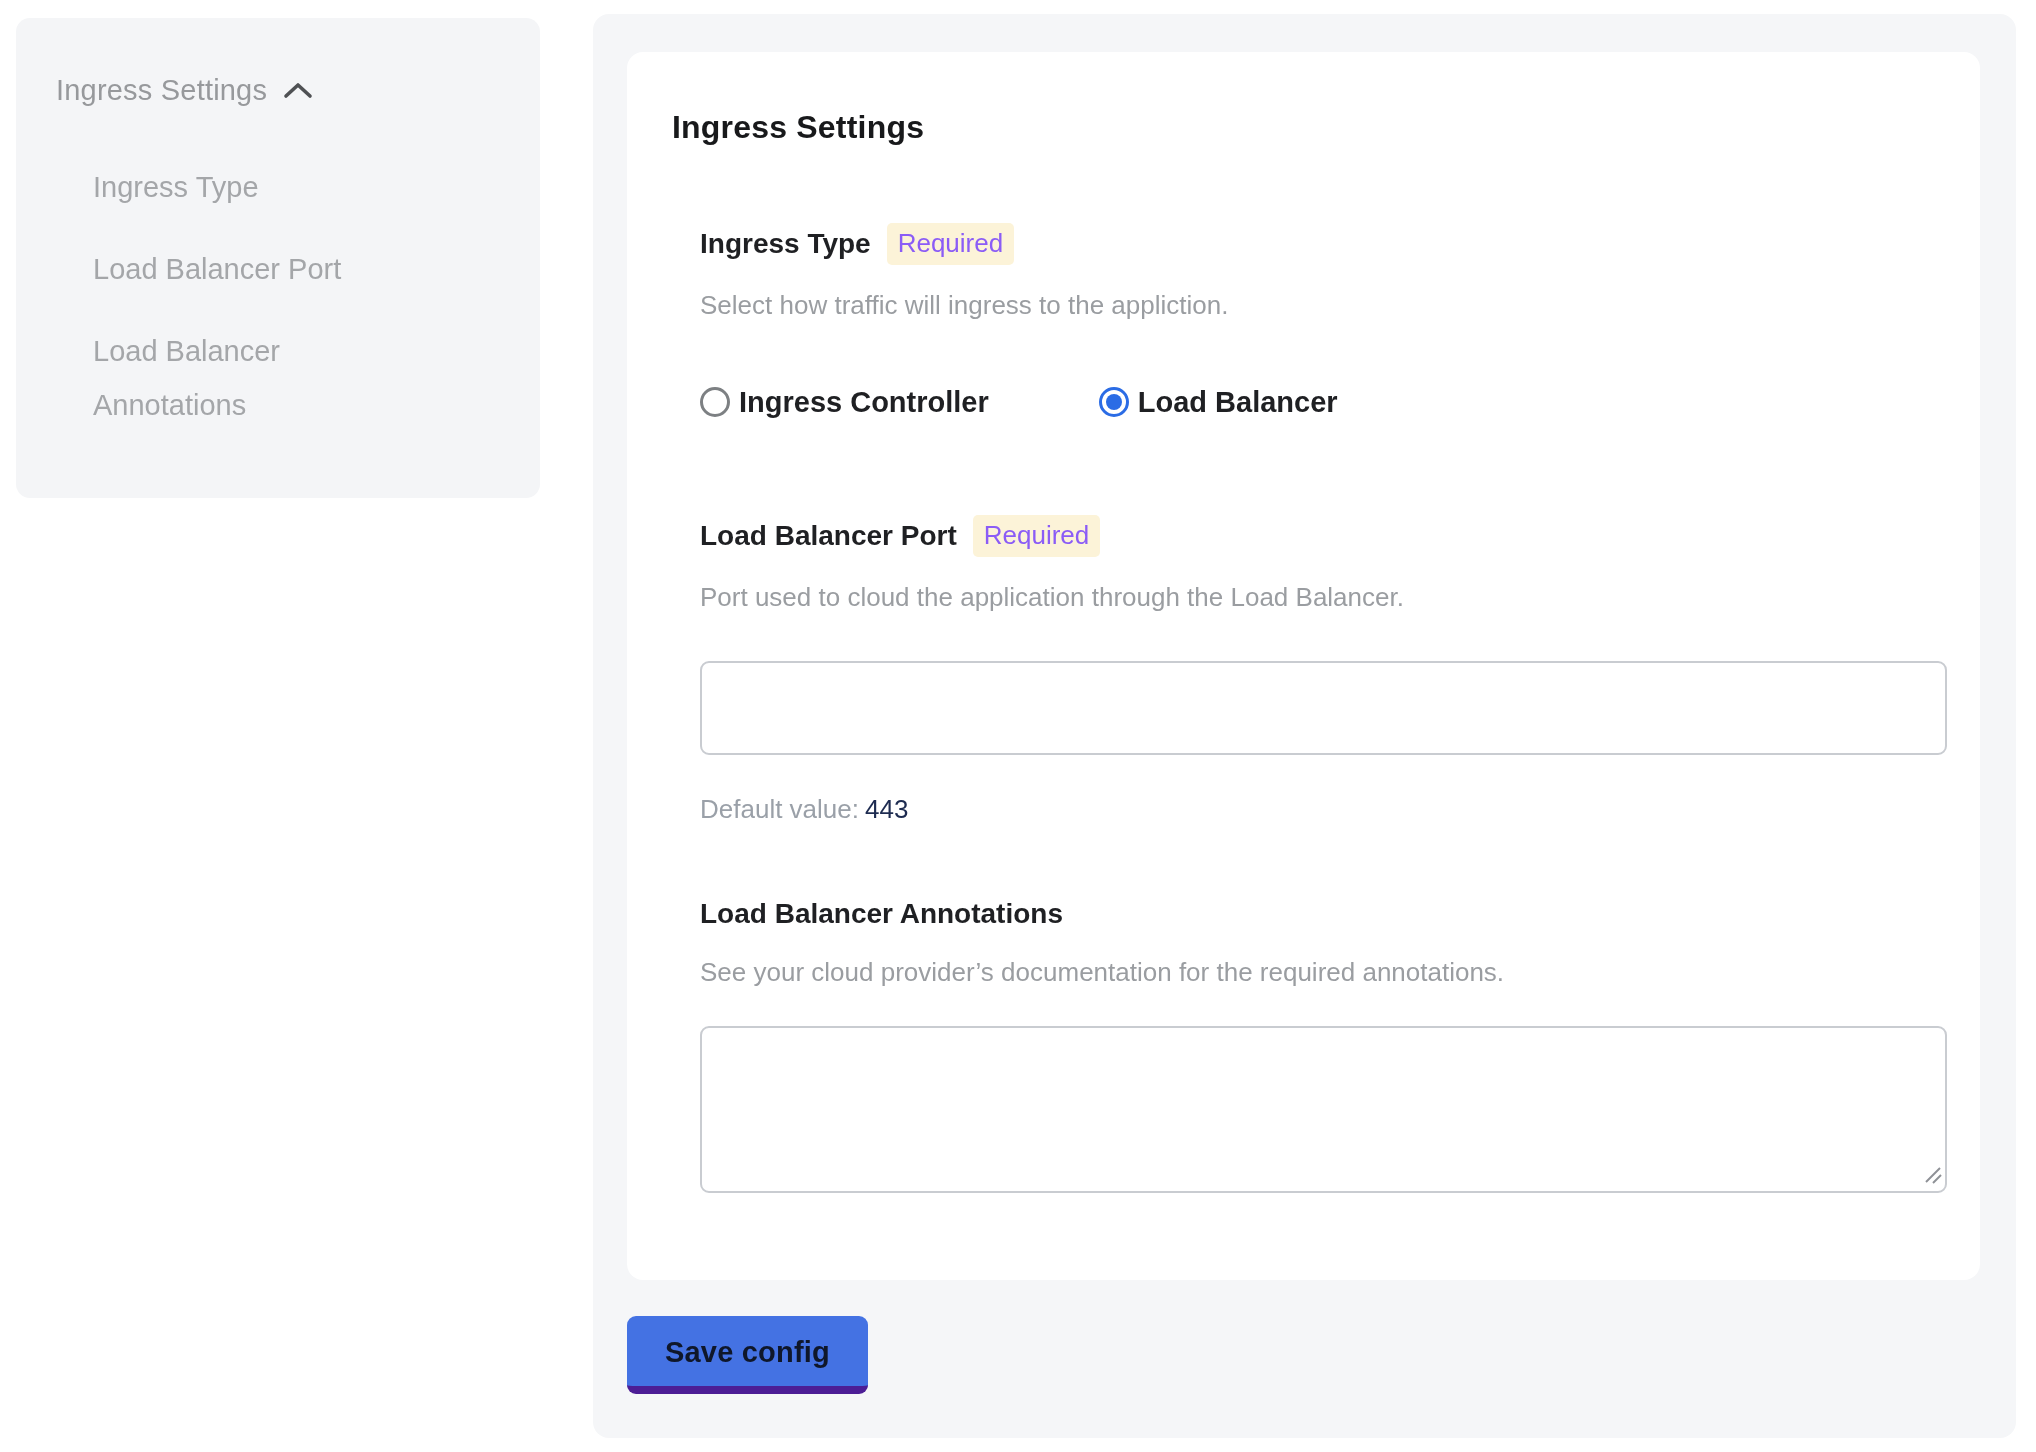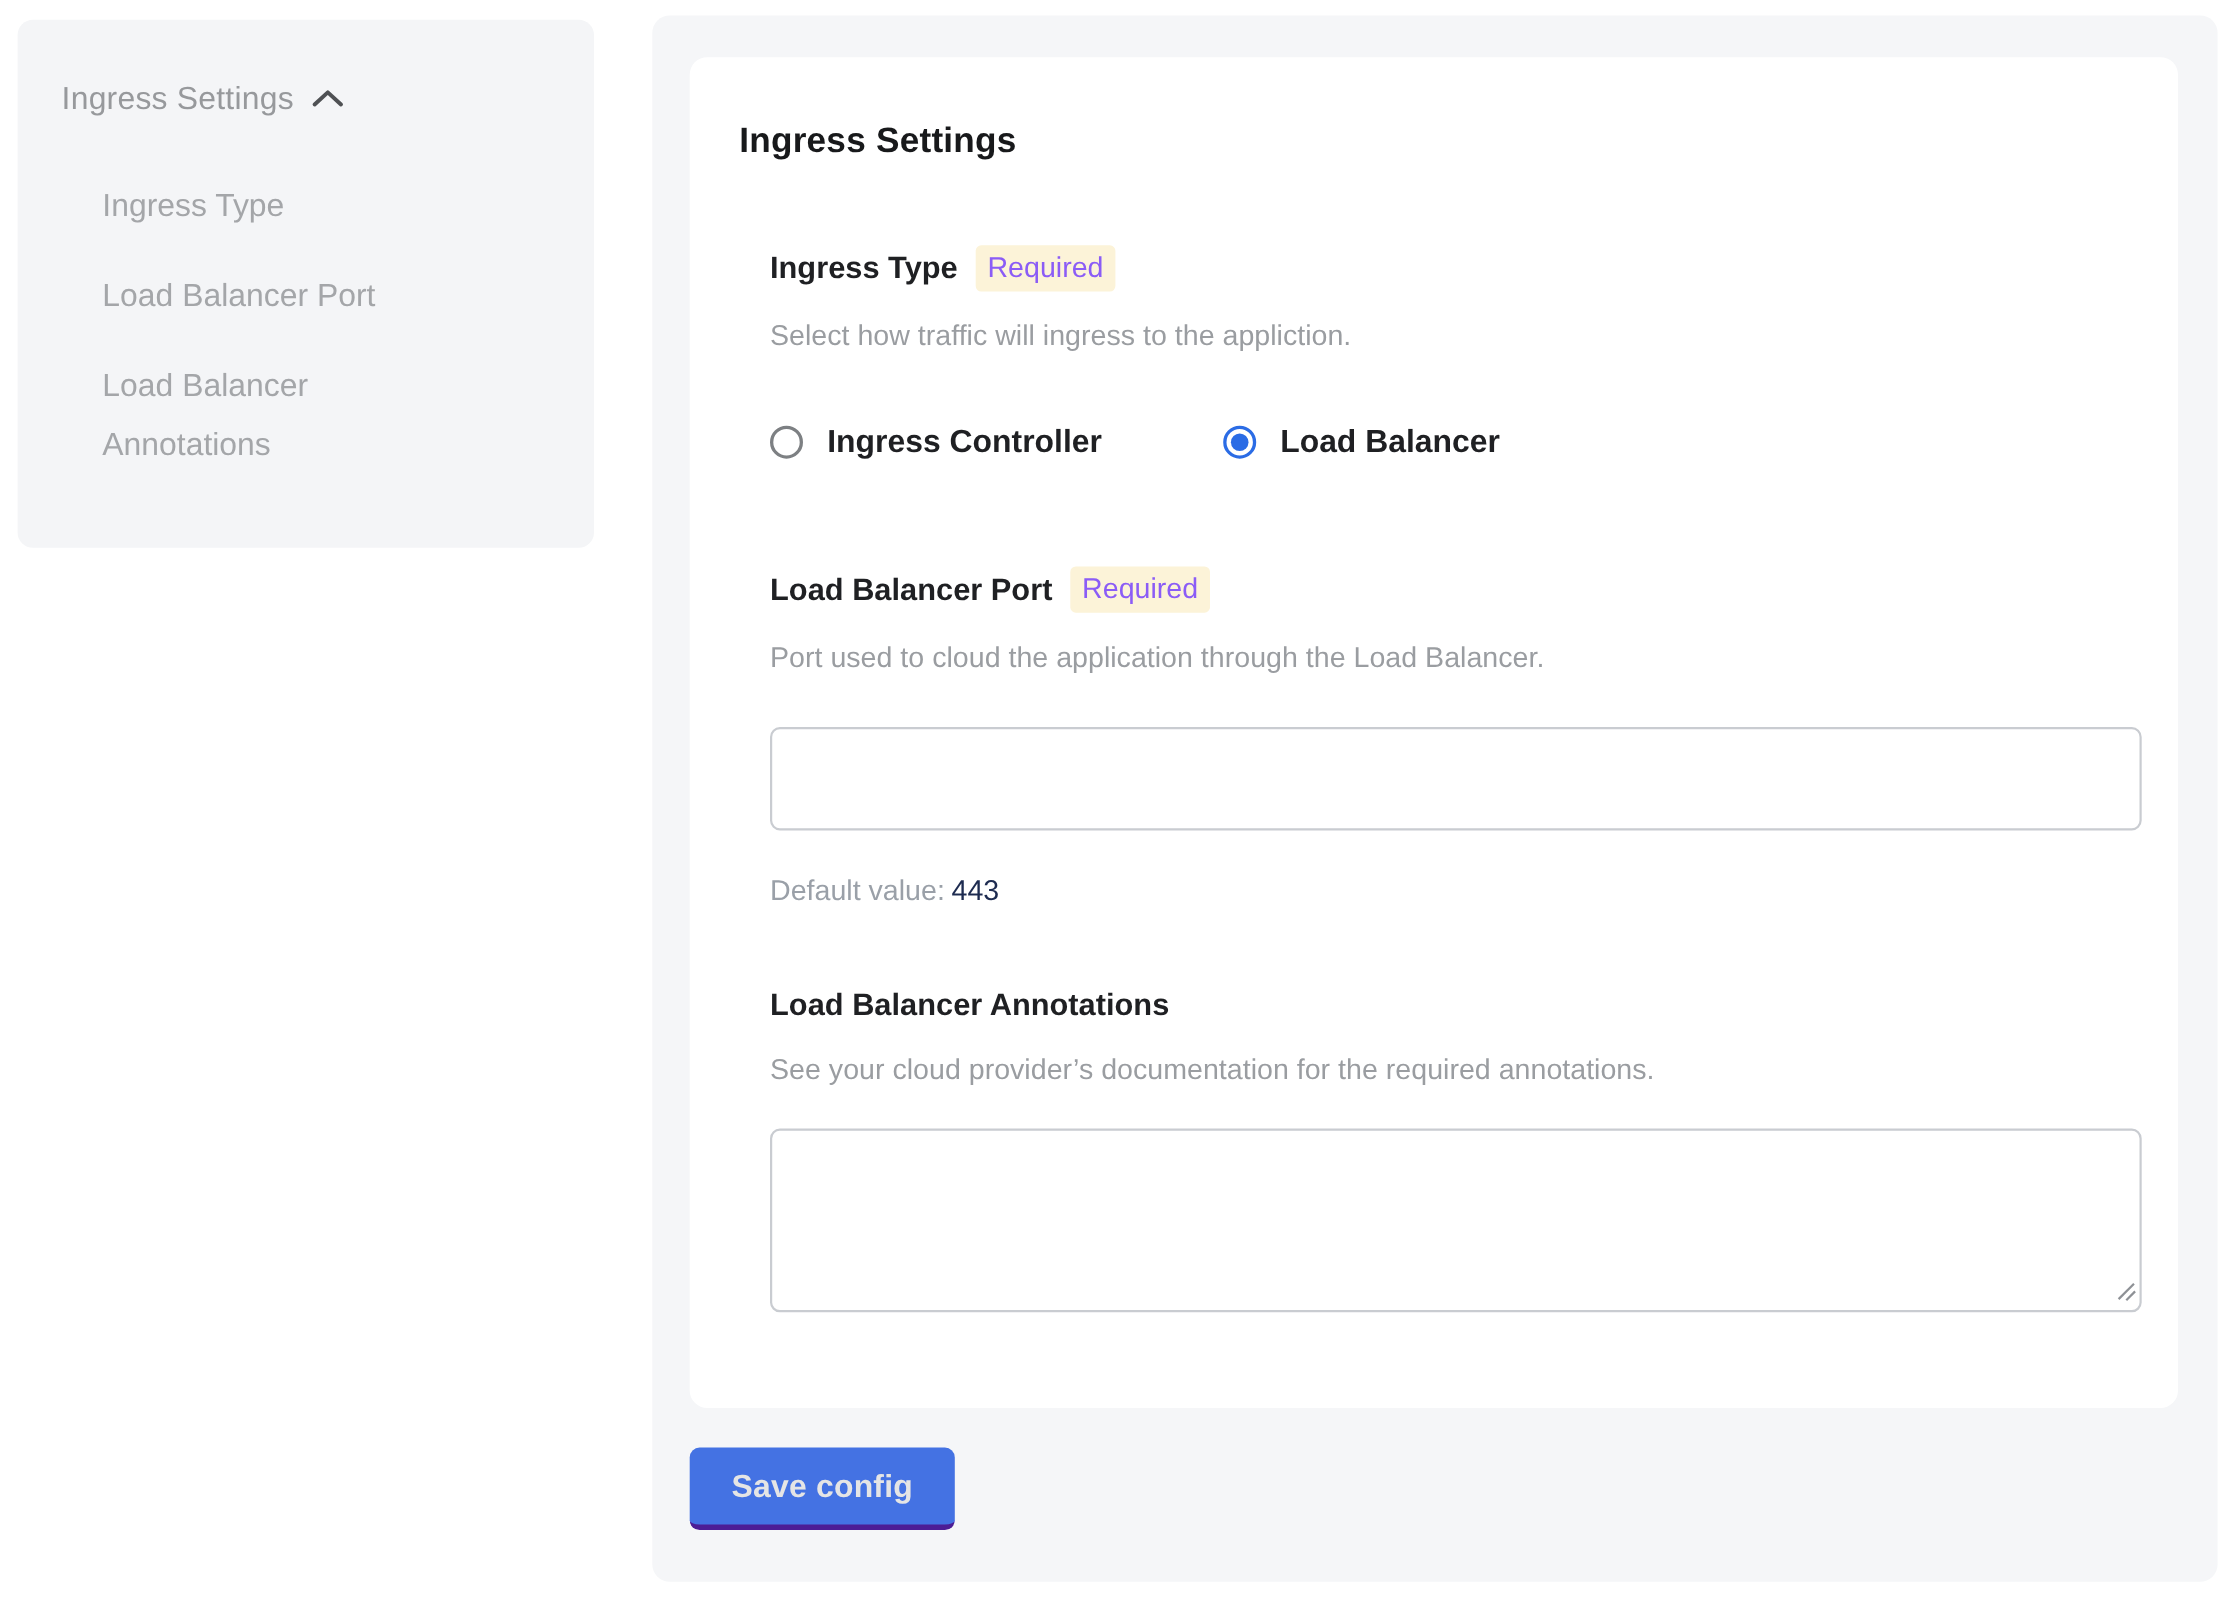--- a/index.html
+++ b/index.html
@@ -102,21 +102,21 @@
     align-items: center; justify-content: center;
     flex: 0 0 auto;
   }
   .radio-circle.checked { border-color: #2b6ce5; }
   .radio-circle .dot {
     width: 16px; height: 16px; border-radius: 50%;
     background: transparent;
   }
   .radio-circle.checked .dot { background: #2b6ce5; }
   .radio-label {
-    margin-left: 22px;
+    margin-left: 9px;
     font-size: 29px; line-height: 36px;
     font-weight: 600;
     color: #1f2023;
   }
 
   
   .text-input {
     display: block;
     margin-top: 47px;
     width: 1247px; height: 94px;
@@ -157,23 +157,23 @@
     right: 5px; bottom: 5px;
     pointer-events: none;
   }
 
   
   .save-button {
     margin: 36px 0 0 0;
     display: inline-block;
     background: #4472e3;
     border: none;
-    border-bottom: 5px solid #4c1d95;
+    border-bottom: 8px solid #4c1d95;
     border-radius: 9px;
-    color: #e5e5e5;
+    color: #0f172a;
     font-size: 29px;
     font-weight: 700;
     font-family: "Liberation Sans", sans-serif;
     padding: 20px 38px 17px 38px;
     cursor: pointer;
     letter-spacing: 0.2px;
   }
 </style>
 </head>
 <body>

